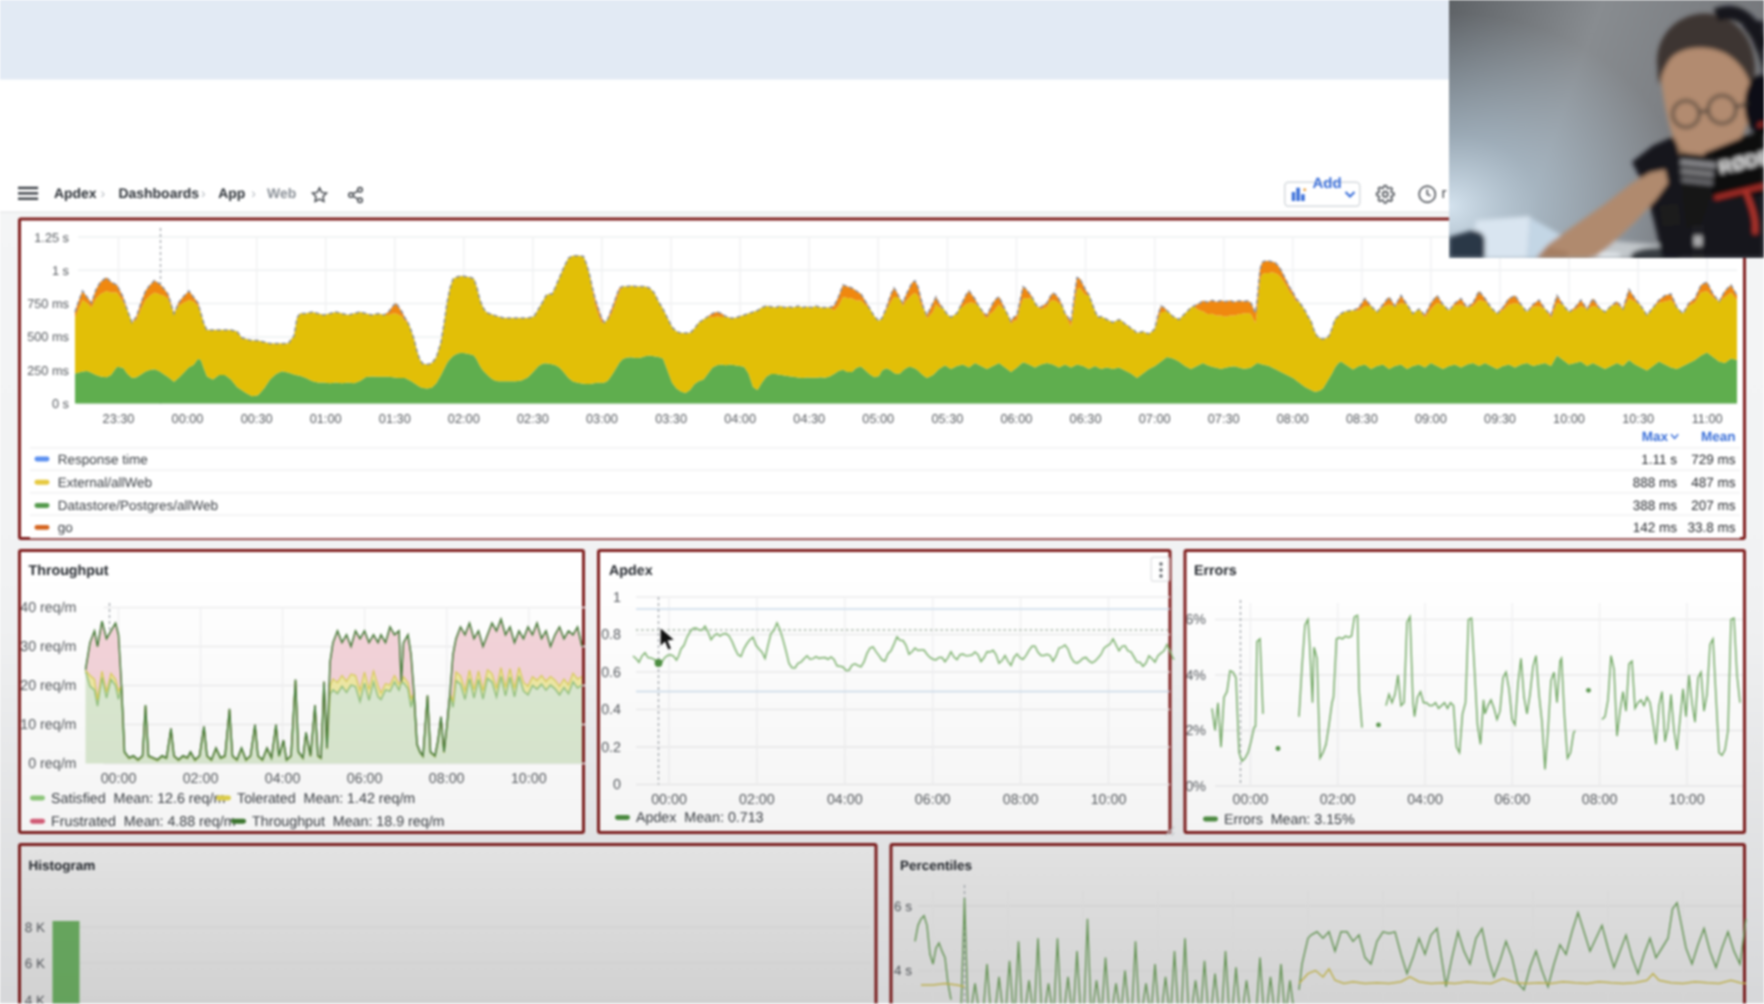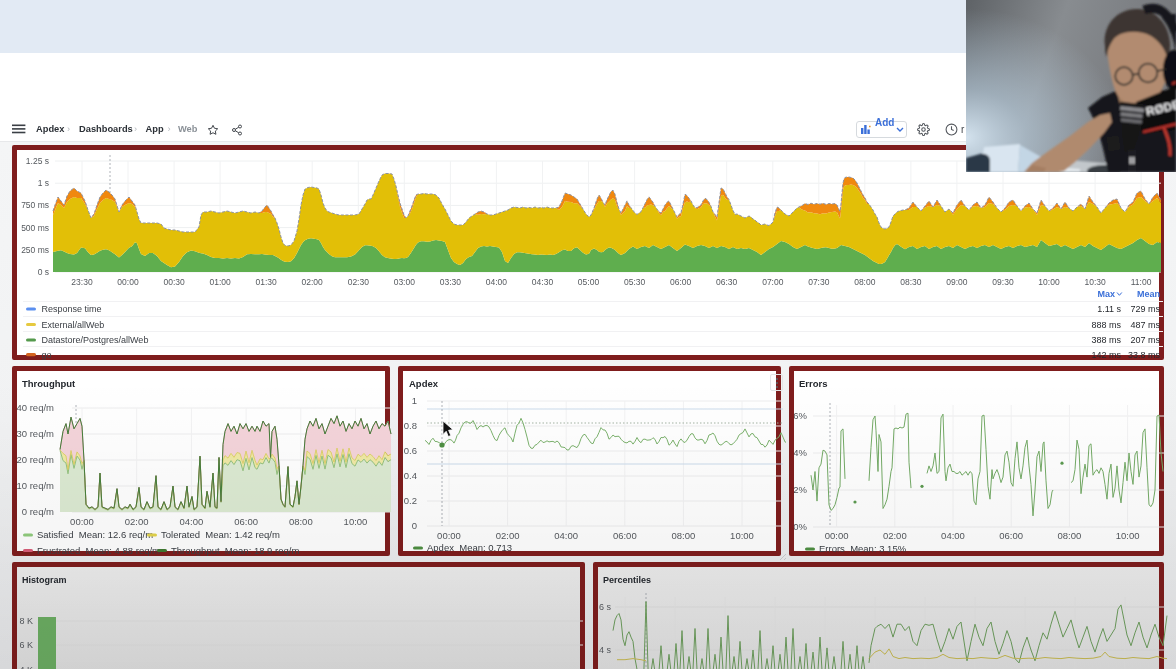--- a/index.html
+++ b/index.html
@@ -1,20 +1,20 @@
 <!DOCTYPE html>
 <html><head><meta charset="utf-8">
 <style>
 *{margin:0;padding:0;box-sizing:border-box}
 body{width:1176px;height:669px;overflow:hidden;position:relative;font-family:"Liberation Sans",sans-serif;background:#fff;filter:blur(0.55px)}
 .abs{position:absolute}
 .topband{left:0;top:0;width:1176px;height:53px;background:#e2eaf4}
 .navline{left:0;top:141px;width:1176px;height:1px;background:#e7e8ea}
 .dashbg{left:0;top:142px;width:1176px;height:527px;background:linear-gradient(180deg,#f4f5f6 0%,#f1f2f3 55%,#e7e8ea 100%)}
-.panel{position:absolute;background:#fff;border:5px solid #7f1d1d;border-radius:2px}
+.panel{position:absolute;background:#fff;border:2px solid #7f1d1d;border-radius:2px}
 .ptitle{position:absolute;font-size:9.5px;font-weight:bold;color:#24282e}
 .crumb{position:absolute;top:124px;font-size:9.3px;font-weight:bold;color:#2b3036}
 .sep{color:#b4b9bf;font-weight:normal}
 </style></head>
 <body>
 <div class="abs topband"></div>
 <div class="abs navline"></div>
 <div class="abs dashbg"></div>
 
 <svg class="abs" style="left:11.5px;top:124px" width="14" height="10" viewBox="0 0 14 10">

